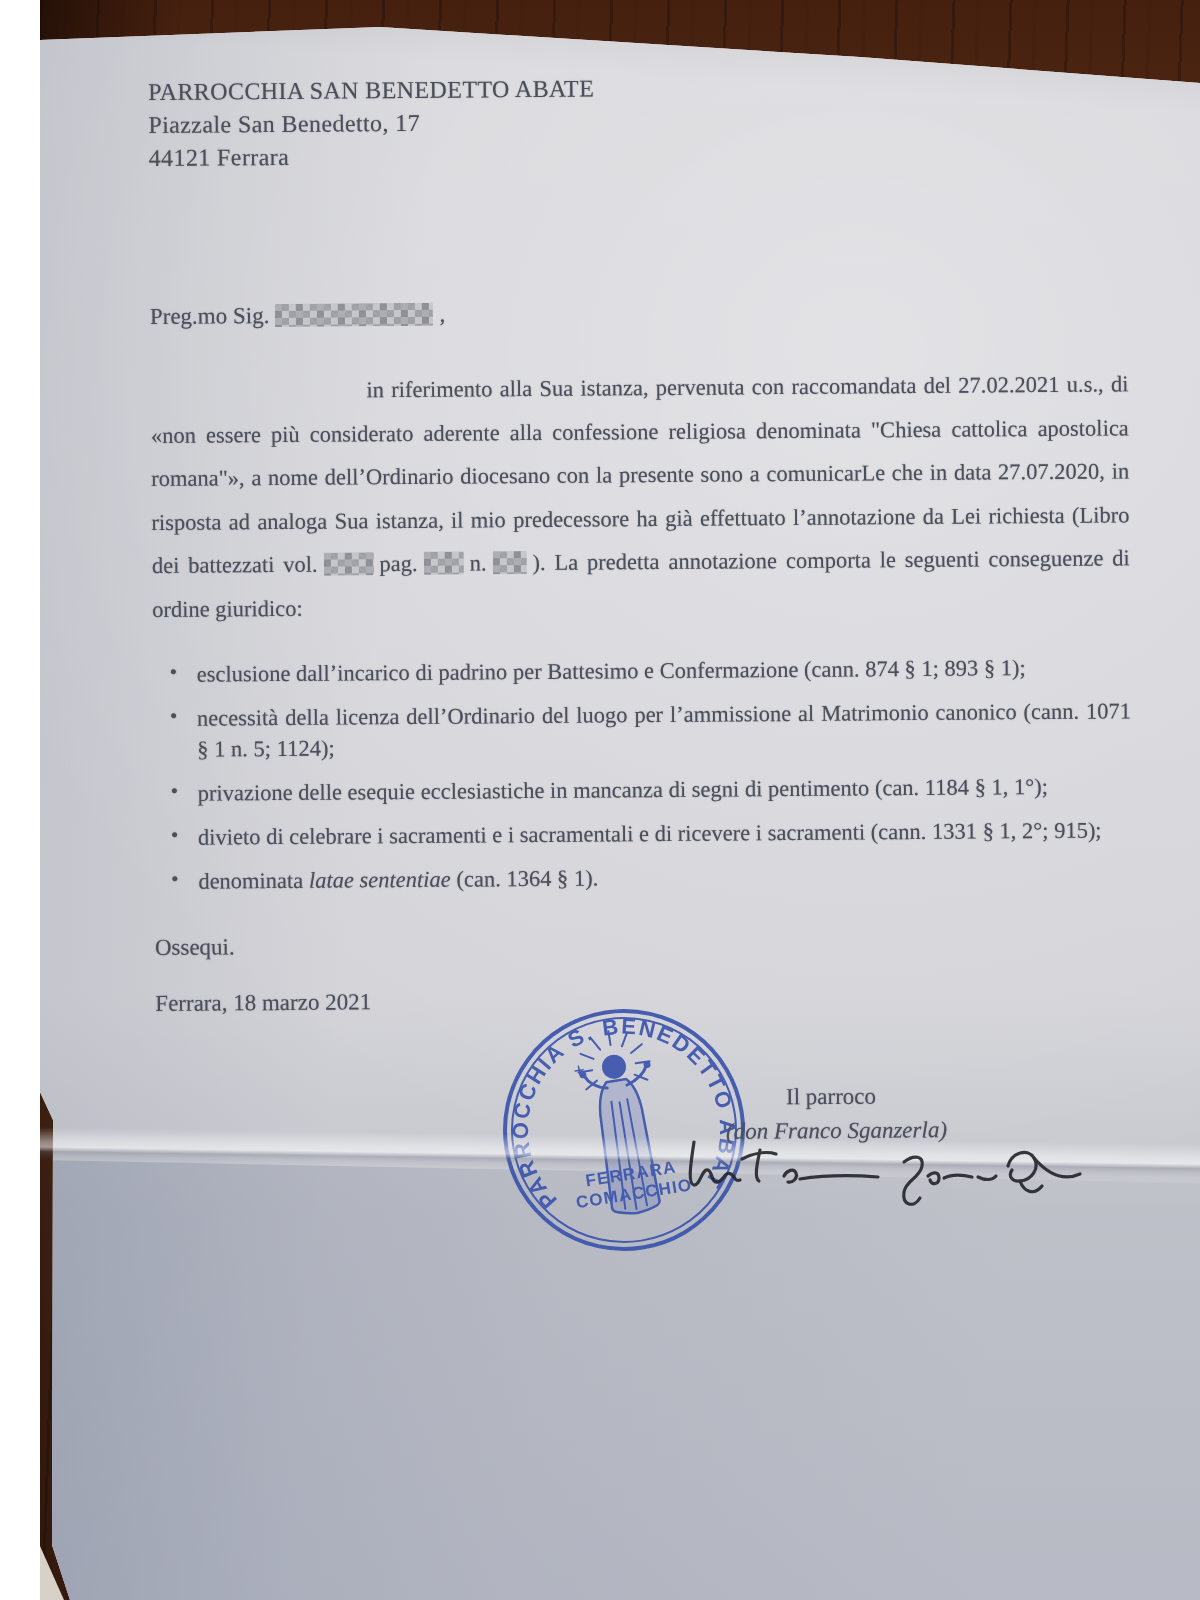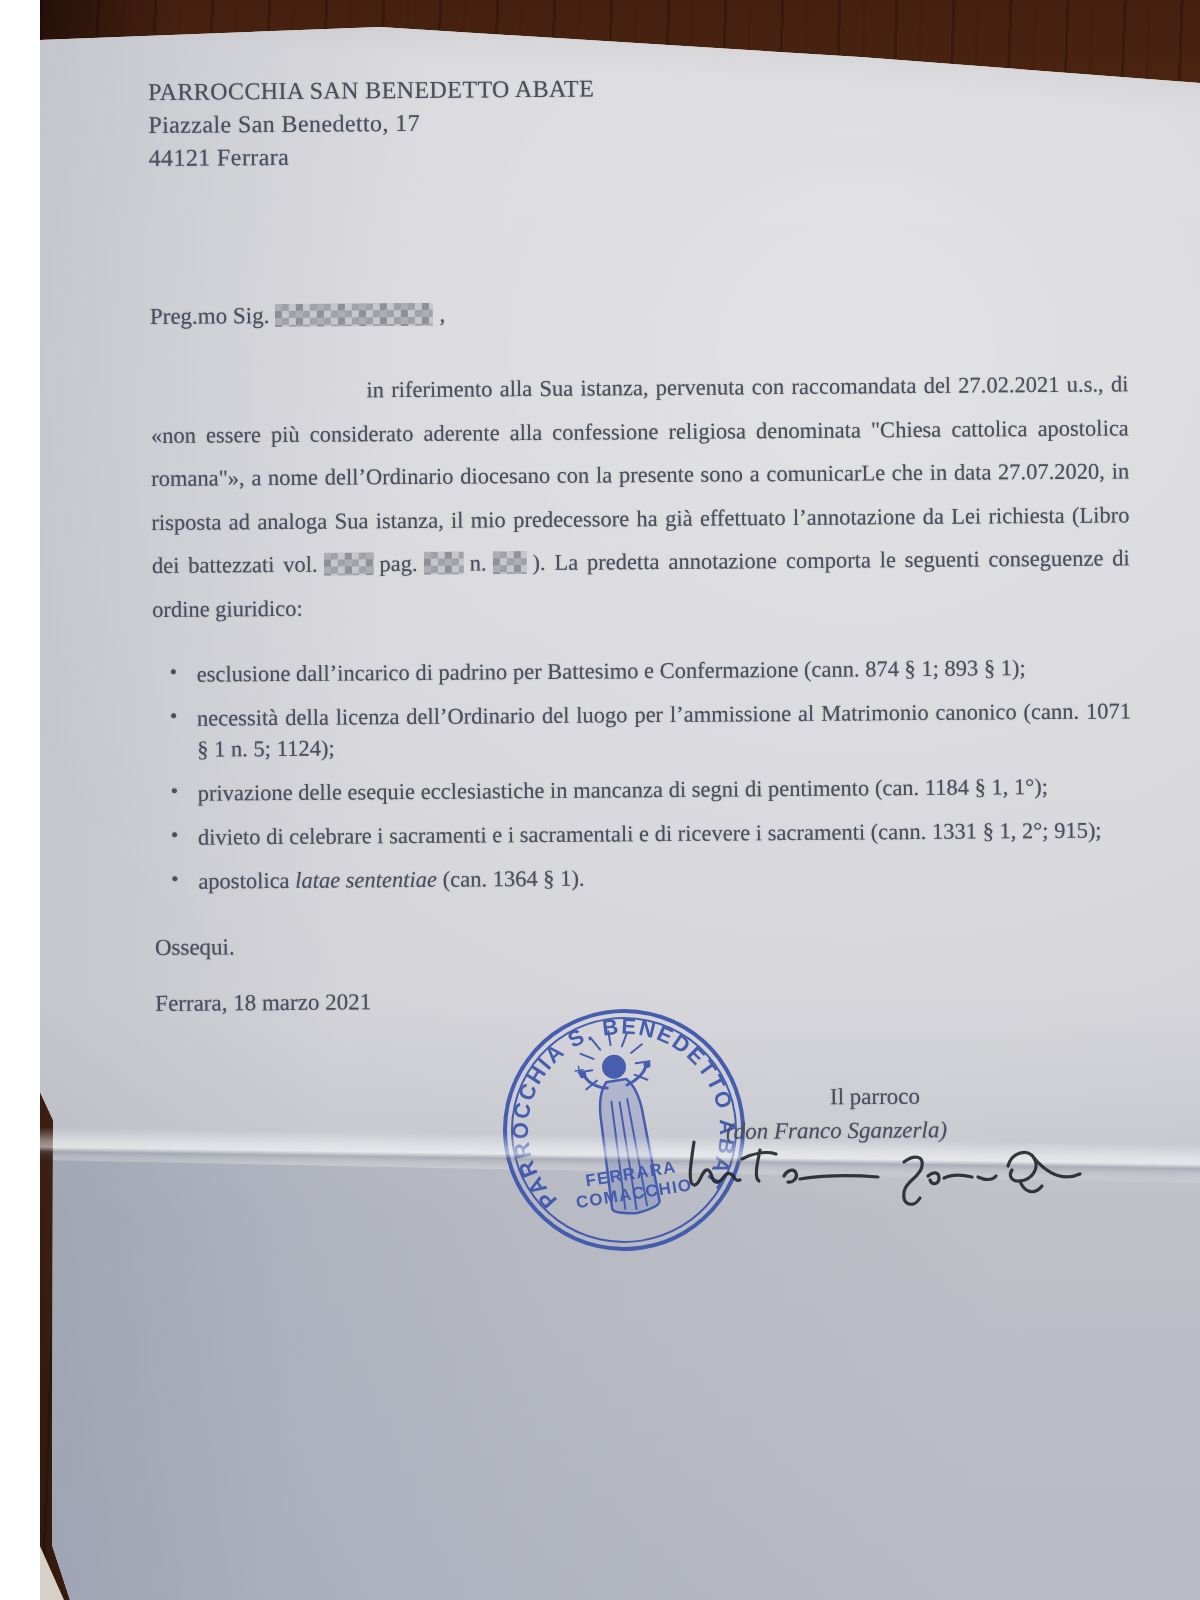--- a/index.html
+++ b/index.html
@@ -75,21 +75,21 @@
   
   .stamp-wrap{
     position:absolute;left:434px;top:980px;width:300px;height:300px;
     transform:rotate(-9deg);opacity:.92;
   }
   .stamp-wrap svg{width:100%;height:100%;}
   .stamp-ring-text{font-family:"Liberation Sans",sans-serif;font-weight:bold;font-size:22px;letter-spacing:2px;}
   .stamp-place{font-family:"Liberation Sans",sans-serif;font-weight:bold;font-size:17px;letter-spacing:1.2px;text-anchor:middle;}
 
   
-  .parroco{position:absolute;left:790px;top:1084px;font-size:23px;color:#4a4f5b;text-shadow:0 0 1.3px rgba(74,79,91,.55);transform:rotate(-.4deg);}
+  .parroco{position:absolute;left:746px;top:1084px;font-size:23px;color:#4a4f5b;text-shadow:0 0 1.3px rgba(74,79,91,.55);transform:rotate(-.4deg);}
   .don{position:absolute;left:686px;top:1118px;font-size:23px;font-style:italic;color:#4a4f5b;text-shadow:0 0 1.3px rgba(74,79,91,.55);transform:rotate(-.4deg);}
   .signature-svg{position:absolute;left:626px;top:1124px;width:440px;height:110px;}
 </style>
 </head>
 <body>
 
 <div class="photo">
 
   <div class="paper">
     <div class="lower-shade"></div>
@@ -104,21 +104,21 @@
 
     <p class="salutation"><span>Preg.mo Sig.</span><span class="redact w-name"></span><span>,</span></p>
 
     <p class="para"><span>in riferimento alla Sua istanza, pervenuta con raccomandata del 27.02.2021 u.s., di «non essere più considerato aderente alla confessione religiosa denominata "Chiesa cattolica apostolica romana"», a nome dell’Ordinario diocesano con la presente sono a comunicarLe che in data 27.07.2020, in risposta ad analoga Sua istanza, il mio predecessore ha già effettuato l’annotazione da Lei richiesta (Libro dei battezzati vol.</span><span class="redact w-vol"></span><span>pag.</span><span class="redact w-pag"></span><span>n.</span><span class="redact w-n"></span><span>). La predetta annotazione comporta le seguenti conseguenze di ordine giuridico:</span></p>
 
     <ul class="list">
       <li>esclusione dall’incarico di padrino per Battesimo e Confermazione (cann. 874 § 1; 893 § 1);</li>
       <li>necessità della licenza dell’Ordinario del luogo per l’ammissione al Matrimonio canonico (cann. 1071 § 1 n. 5; 1124);</li>
       <li>privazione delle esequie ecclesiastiche in mancanza di segni di pentimento (can. 1184 § 1, 1°);</li>
       <li>divieto di celebrare i sacramenti e i sacramentali e di ricevere i sacramenti (cann. 1331 § 1, 2°; 915);</li>
-      <li><span>apostolica</span> <em>latae sententiae</em> <span>(can. 1364 § 1).</span></li>
+      <li><span>denominata</span> <em>latae sententiae</em> <span>(can. 1364 § 1).</span></li>
     </ul>
 
     <p class="regards">Ossequi.</p>
     <p class="dateline">Ferrara, 18 marzo 2021</p>
   </div>
 
   <div class="stamp-wrap">
     <svg viewBox="0 0 300 300">
       <g stroke="#3b54ad" fill="none">
         <circle cx="150" cy="150" r="119" stroke-width="4"></circle>

